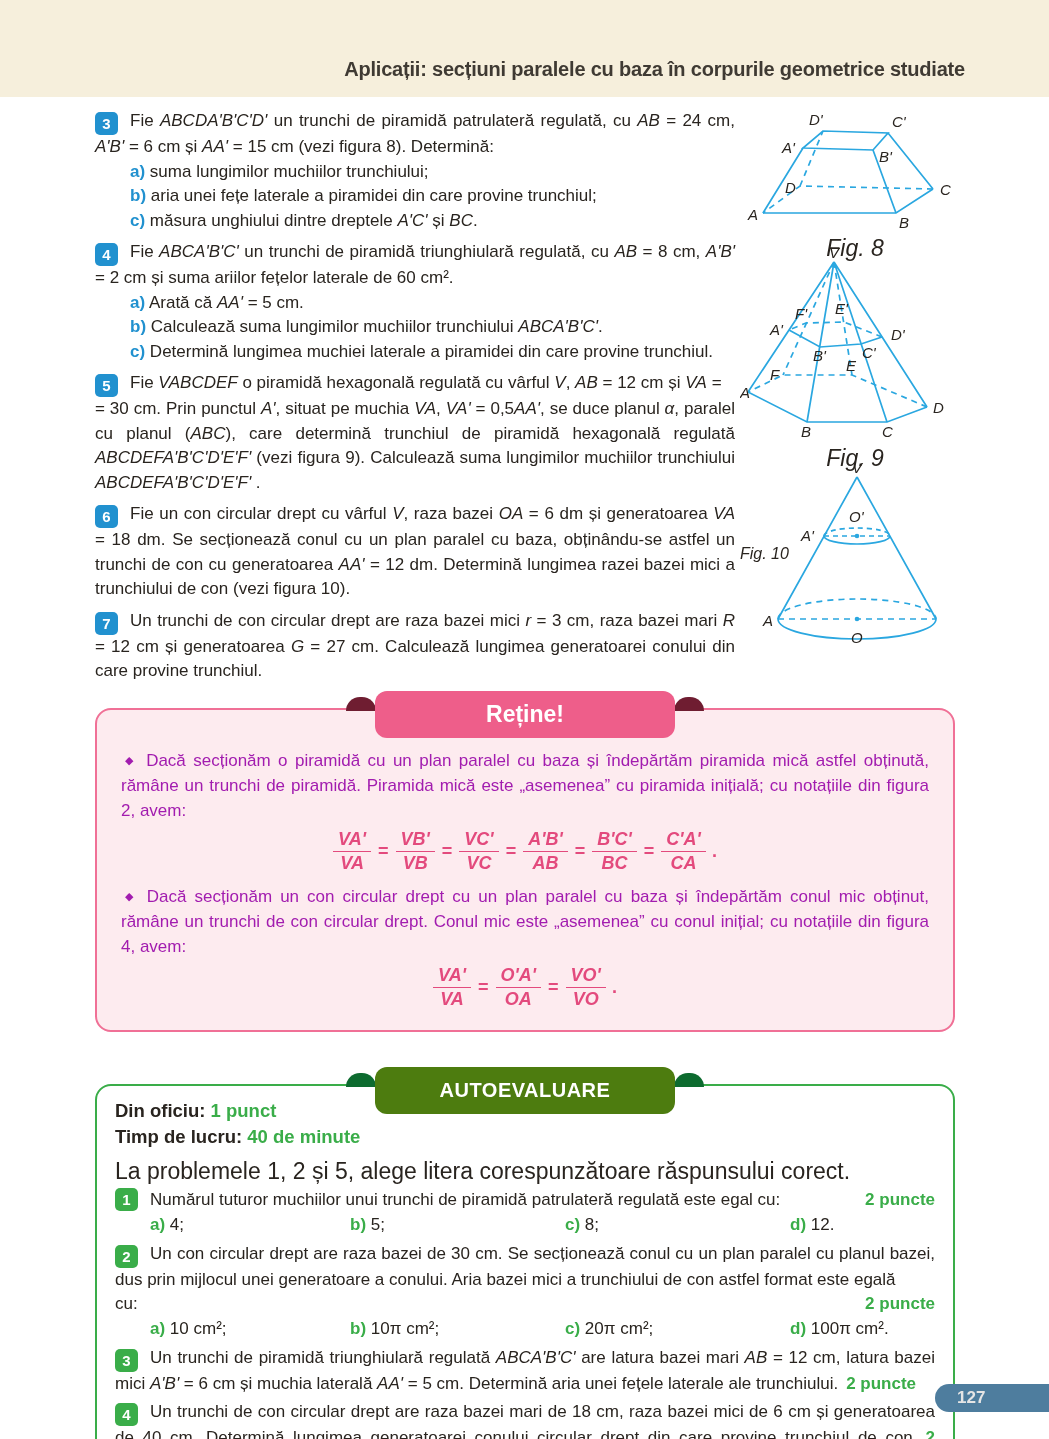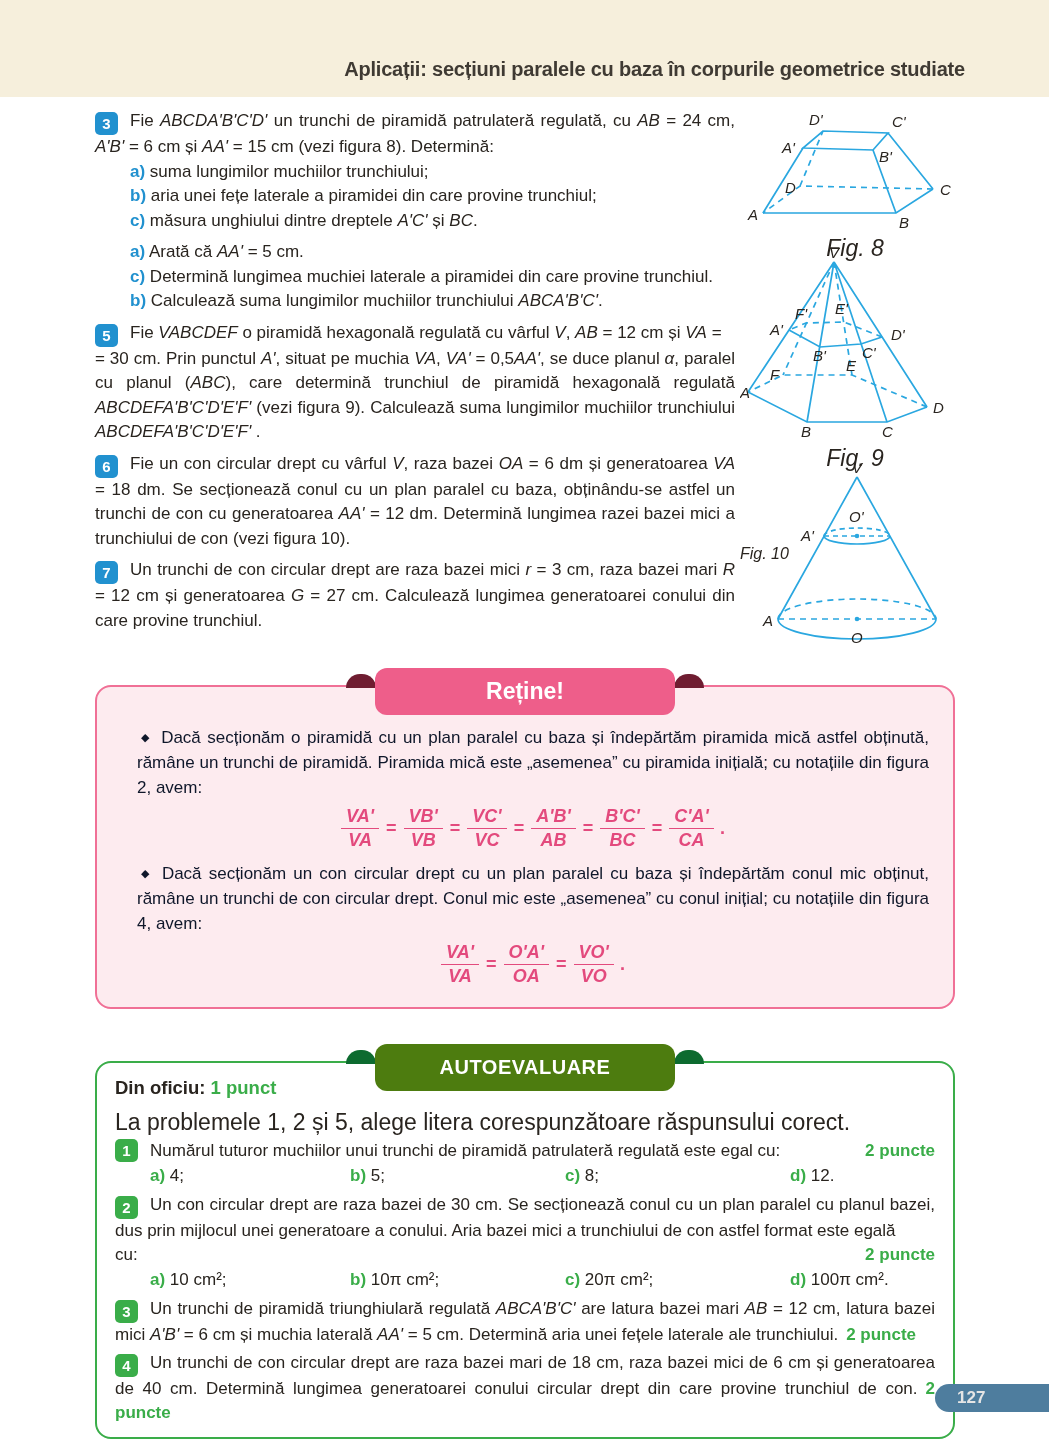--- a/index.html
+++ b/index.html
@@ -42,38 +42,38 @@
   #fig8 { top: 0; }
   #fig9 { top: 138px; }
   #fig10 { top: 353px; }
   .figcap { font-style: italic; font-size: 23px; color: #29241f; margin-top: 1px; }
   svg { display: block; }
   .fl { font-style: italic; font-size: 15px; fill: #29241f; }
   .figtext { font-style: italic; font-size: 16px; fill: #29241f; }
 
   
   .callout { position: relative; border-radius: 16px; margin-top: 24px; }
-  .callout.pink { border: 2.5px solid #f07096; background: #fdebef; padding: 30px 24px 10px 40px; }
+  .callout.pink { border: 2.5px solid #f07096; background: #fdebef; padding: 30px 24px 10px 24px; }
   .callout.green-box { border: 2.5px solid #3aad49; background: #ffffff; padding: 12px 18px 12px 18px; margin-top: 52px; }
   .banner {
     position: absolute; top: -19px; left: 50%; transform: translateX(-50%);
     width: 300px; height: 47px; border-radius: 12px; z-index: 2;
     display: flex; align-items: center; justify-content: center;
     color: #fff; font-weight: 700;
   }
   .banner.pink-b { background: #ee5e8a; font-size: 23px; }
   .banner.green-b { background: #4d7c0f; font-size: 20px; letter-spacing: 0.5px; }
   .ear { position: absolute; top: -13px; width: 30px; height: 14px; border-radius: 15px 15px 0 0; z-index: 1; }
   .ear.left { left: calc(50% - 179px); }
   .ear.right { right: calc(50% - 179px); }
   .ear.maroon { background: #6f1d31; }
   .ear.dgreen { background: #0d6b2f; }
 
   
-  .bullet { color: #0f172a; font-size: 17px; line-height: 25px; text-align: justify; margin-top: 8px; }
+  .bullet { color: #a21caf; font-size: 17px; line-height: 25px; text-align: justify; margin-top: 8px; }
   .diamond { font-size: 11px; vertical-align: 2px; margin: 0 10px 0 4px; }
   .formula { display: flex; align-items: center; justify-content: center; margin: 6px 0 10px 0; color: #e34a7d; }
   .frac { display: inline-flex; flex-direction: column; align-items: center; font-size: 18px; font-weight: 700; font-style: italic; }
   .frac .num { border-bottom: 1.8px solid currentColor; padding: 0 5px 1px 5px; line-height: 21px; }
   .frac .den { padding-top: 1px; line-height: 21px; }
   .frac-eq { font-weight: 700; font-size: 18px; margin: 0 7px; }
   .frac-end { font-weight: 700; font-size: 18px; margin-left: 6px; }
 
   
   .ae-header { display: flex; justify-content: space-between; font-size: 18.5px; font-weight: 700; line-height: 26px; flex-direction: column; }
@@ -113,24 +113,25 @@
         <div class="problem">
           <p class="prob-text"><span class="badge blue">3</span><span><span>Fie </span><span class="it">ABCDA'B'C'D'</span><span> un trunchi de piramidă patrulateră regulată, cu </span><span class="it">AB</span><span> = 24 cm, </span><span class="it">A'B'</span><span> = 6 cm și </span><span class="it">AA'</span><span> = 15 cm (vezi figura 8). Determină:</span></span></p>
           <div class="subitems">
             <p class="subitem"><span class="blue-label">a)</span> <span><span>suma lungimilor muchiilor trunchiului;</span></span></p>
             <p class="subitem"><span class="blue-label">b)</span> <span><span>aria unei fețe laterale a piramidei din care provine trunchiul;</span></span></p>
             <p class="subitem"><span class="blue-label">c)</span> <span><span>măsura unghiului dintre dreptele </span><span class="it">A'C'</span><span> și </span><span class="it">BC</span><span>.</span></span></p>
           </div>
         </div>
 
         <div class="problem">
+          <p class="prob-text"><span class="badge blue">4</span><span><span>Fie </span><span class="it">ABCA'B'C'</span><span> un trunchi de piramidă triunghiulară regulată, cu </span><span class="it">AB</span><span> = 8 cm, </span><span class="it">A'B'</span><span> = 2 cm și suma ariilor fețelor laterale de 60 cm².</span></span></p>
           <div class="subitems">
             <p class="subitem"><span class="blue-label">a)</span> <span><span>Arată că </span><span class="it">AA'</span><span> = 5 cm.</span></span></p>
+            <p class="subitem"><span class="blue-label">b)</span> <span><span>Calculează suma lungimilor muchiilor trunchiului </span><span class="it">ABCA'B'C'</span><span>.</span></span></p>
             <p class="subitem"><span class="blue-label">c)</span> <span><span>Determină lungimea muchiei laterale a piramidei din care provine trunchiul.</span></span></p>
-            <p class="subitem"><span class="blue-label">b)</span> <span><span>Calculează suma lungimilor muchiilor trunchiului </span><span class="it">ABCA'B'C'</span><span>.</span></span></p>
           </div>
         </div>
 
         <div class="problem">
           <p class="prob-text"><span class="badge blue">5</span><span><span>Fie </span><span class="it">VABCDEF</span><span> o piramidă hexagonală regulată cu vârful </span><span class="it">V</span><span>, </span><span class="it">AB</span><span> = 12 cm și </span><span class="it">VA</span><span> =<br>= 30 cm. Prin punctul </span><span class="it">A'</span><span>, situat pe muchia </span><span class="it">VA</span><span>, </span><span class="it">VA'</span><span> = 0,5</span><span class="it">AA'</span><span>, se duce planul </span><span class="it">α</span><span>, paralel cu planul (</span><span class="it">ABC</span><span>), care determină trunchiul de piramidă hexagonală regulată </span><span class="it">ABCDEFA'B'C'D'E'F'</span><span> (vezi figura 9). Calculează suma lungimilor muchiilor trunchiului </span><span class="it">ABCDEFA'B'C'D'E'F'</span><span> .</span></span></p>
         </div>
 
         <div class="problem">
           <p class="prob-text"><span class="badge blue">6</span><span><span>Fie un con circular drept cu vârful </span><span class="it">V</span><span>, raza bazei </span><span class="it">OA</span><span> = 6 dm și generatoarea </span><span class="it">VA</span><span> = 18 dm. Se secționează conul cu un plan paralel cu baza, obținându-se astfel un trunchi de con cu generatoarea </span><span class="it">AA'</span><span> = 12 dm. Determină lungimea razei bazei mici a trunchiului de con (vezi figura 10).</span></span></p>
         </div>
@@ -280,20 +281,21 @@
         </div>
     </section>
 
     <section class="callout green-box">
       <div class="ear left dgreen"></div>
       <div class="ear right dgreen"></div>
       <div class="banner green-b">AUTOEVALUARE</div>
 
       <div class="ae-header">
         <span><span>Din oficiu:</span> <span class="points">1 punct</span></span>
+        <span><span>Timp de lucru:</span> <span class="points">40 de minute</span></span>
       </div>
 
       <p class="ae-instruction">La problemele 1, 2 și 5, alege litera corespunzătoare răspunsului corect.</p>
 
       <div class="ae-item">
         <p class="ae-text flexline">
             <span class="badge green">1</span>
             <span class="ae-line"><span>Numărul tuturor muchiilor unui trunchi de piramidă patrulateră regulată este egal cu:</span></span>
             <span class="points">2 puncte</span>
           </p>

